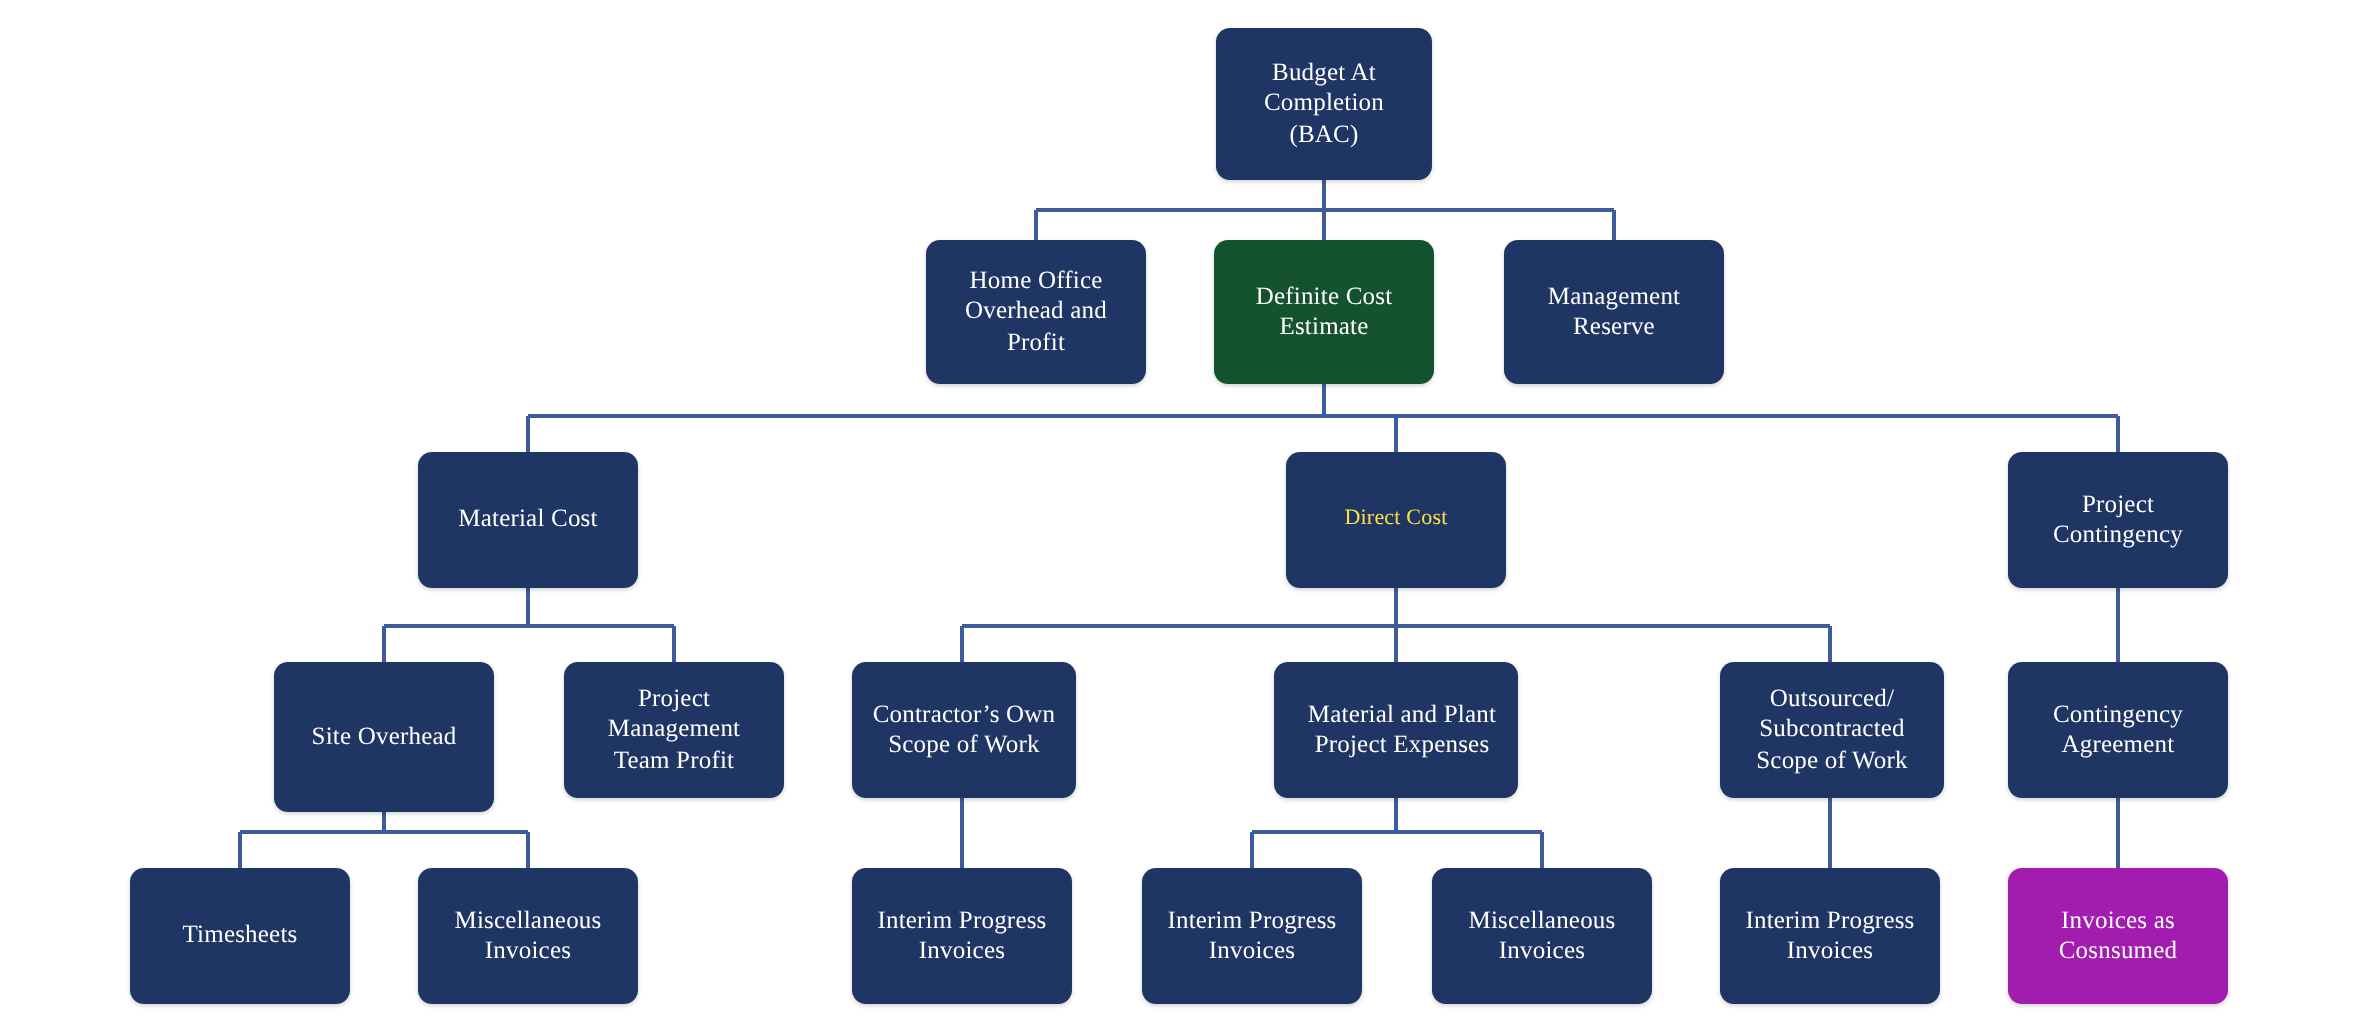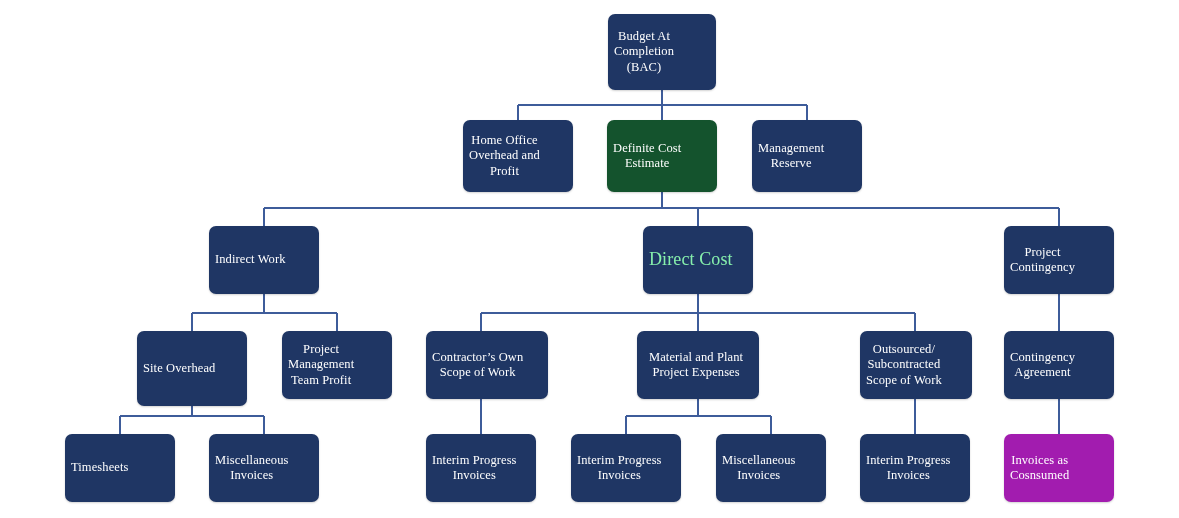--- a/index.html
+++ b/index.html
@@ -24,21 +24,21 @@
     pointer-events: none;
   }
   .node {
     position: absolute;
     box-sizing: border-box;
     background: #1f3664;
     border-radius: 7px;
     color: #ffffff;
     display: flex;
     align-items: center;
-    justify-content: flex-start;
+    justify-content: center;
     text-align: center;
     line-height: 1.22;
     padding: 4px 6px;
     letter-spacing: 0.1px;
     box-shadow: 0 1px 2px rgba(0,0,0,0.18);
   }
   .node-label {
     display: block;
     white-space: pre-line;
   }
@@ -97,38 +97,38 @@
       </div>
       <div class="node" style="left: 607px; top: 120px; width: 110px; height: 72px; background: #14532d; color: rgb(255, 255, 255); font-size: 12.5px;">
         <span class="node-label">Definite Cost
 Estimate</span>
       </div>
       <div class="node" style="left: 752px; top: 120px; width: 110px; height: 72px; background: rgb(31, 54, 100); color: rgb(255, 255, 255); font-size: 12.5px;">
         <span class="node-label">Management
 Reserve</span>
       </div>
       <div class="node" style="left: 209px; top: 226px; width: 110px; height: 68px; background: rgb(31, 54, 100); color: rgb(255, 255, 255); font-size: 12.5px;">
-        <span class="node-label">Indirect Work</span>
+        <span class="node-label">Material Cost</span>
       </div>
-      <div class="node" style="left: 643px; top: 226px; width: 110px; height: 68px; background: rgb(31, 54, 100); color: #86efac; font-size: 18px;">
+      <div class="node" style="left: 643px; top: 226px; width: 110px; height: 68px; background: rgb(31, 54, 100); color: #fde047; font-size: 11px;">
         <span class="node-label">Direct Cost</span>
       </div>
       <div class="node" style="left: 1004px; top: 226px; width: 110px; height: 68px; background: rgb(31, 54, 100); color: rgb(255, 255, 255); font-size: 12.5px;">
         <span class="node-label">Project
 Contingency</span>
       </div>
       <div class="node" style="left: 137px; top: 331px; width: 110px; height: 75px; background: rgb(31, 54, 100); color: rgb(255, 255, 255); font-size: 12.5px;">
         <span class="node-label">Site Overhead</span>
       </div>
       <div class="node" style="left: 282px; top: 331px; width: 110px; height: 68px; background: rgb(31, 54, 100); color: rgb(255, 255, 255); font-size: 12.5px;">
         <span class="node-label">Project
 Management
 Team Profit</span>
       </div>
-      <div class="node" style="left: 426px; top: 331px; width: 122px; height: 68px; background: rgb(31, 54, 100); color: rgb(255, 255, 255); font-size: 12.5px;">
+      <div class="node" style="left: 426px; top: 331px; width: 112px; height: 68px; background: rgb(31, 54, 100); color: rgb(255, 255, 255); font-size: 12.5px;">
         <span class="node-label">Contractor’s Own
 Scope of Work</span>
       </div>
       <div class="node" style="left: 637px; top: 331px; width: 122px; height: 68px; background: rgb(31, 54, 100); color: rgb(255, 255, 255); font-size: 12.5px; padding-left: 12px;">
         <span class="node-label">Material and Plant
 Project Expenses</span>
       </div>
       <div class="node" style="left: 860px; top: 331px; width: 112px; height: 68px; background: rgb(31, 54, 100); color: rgb(255, 255, 255); font-size: 12.5px;">
         <span class="node-label">Outsourced/
 Subcontracted

